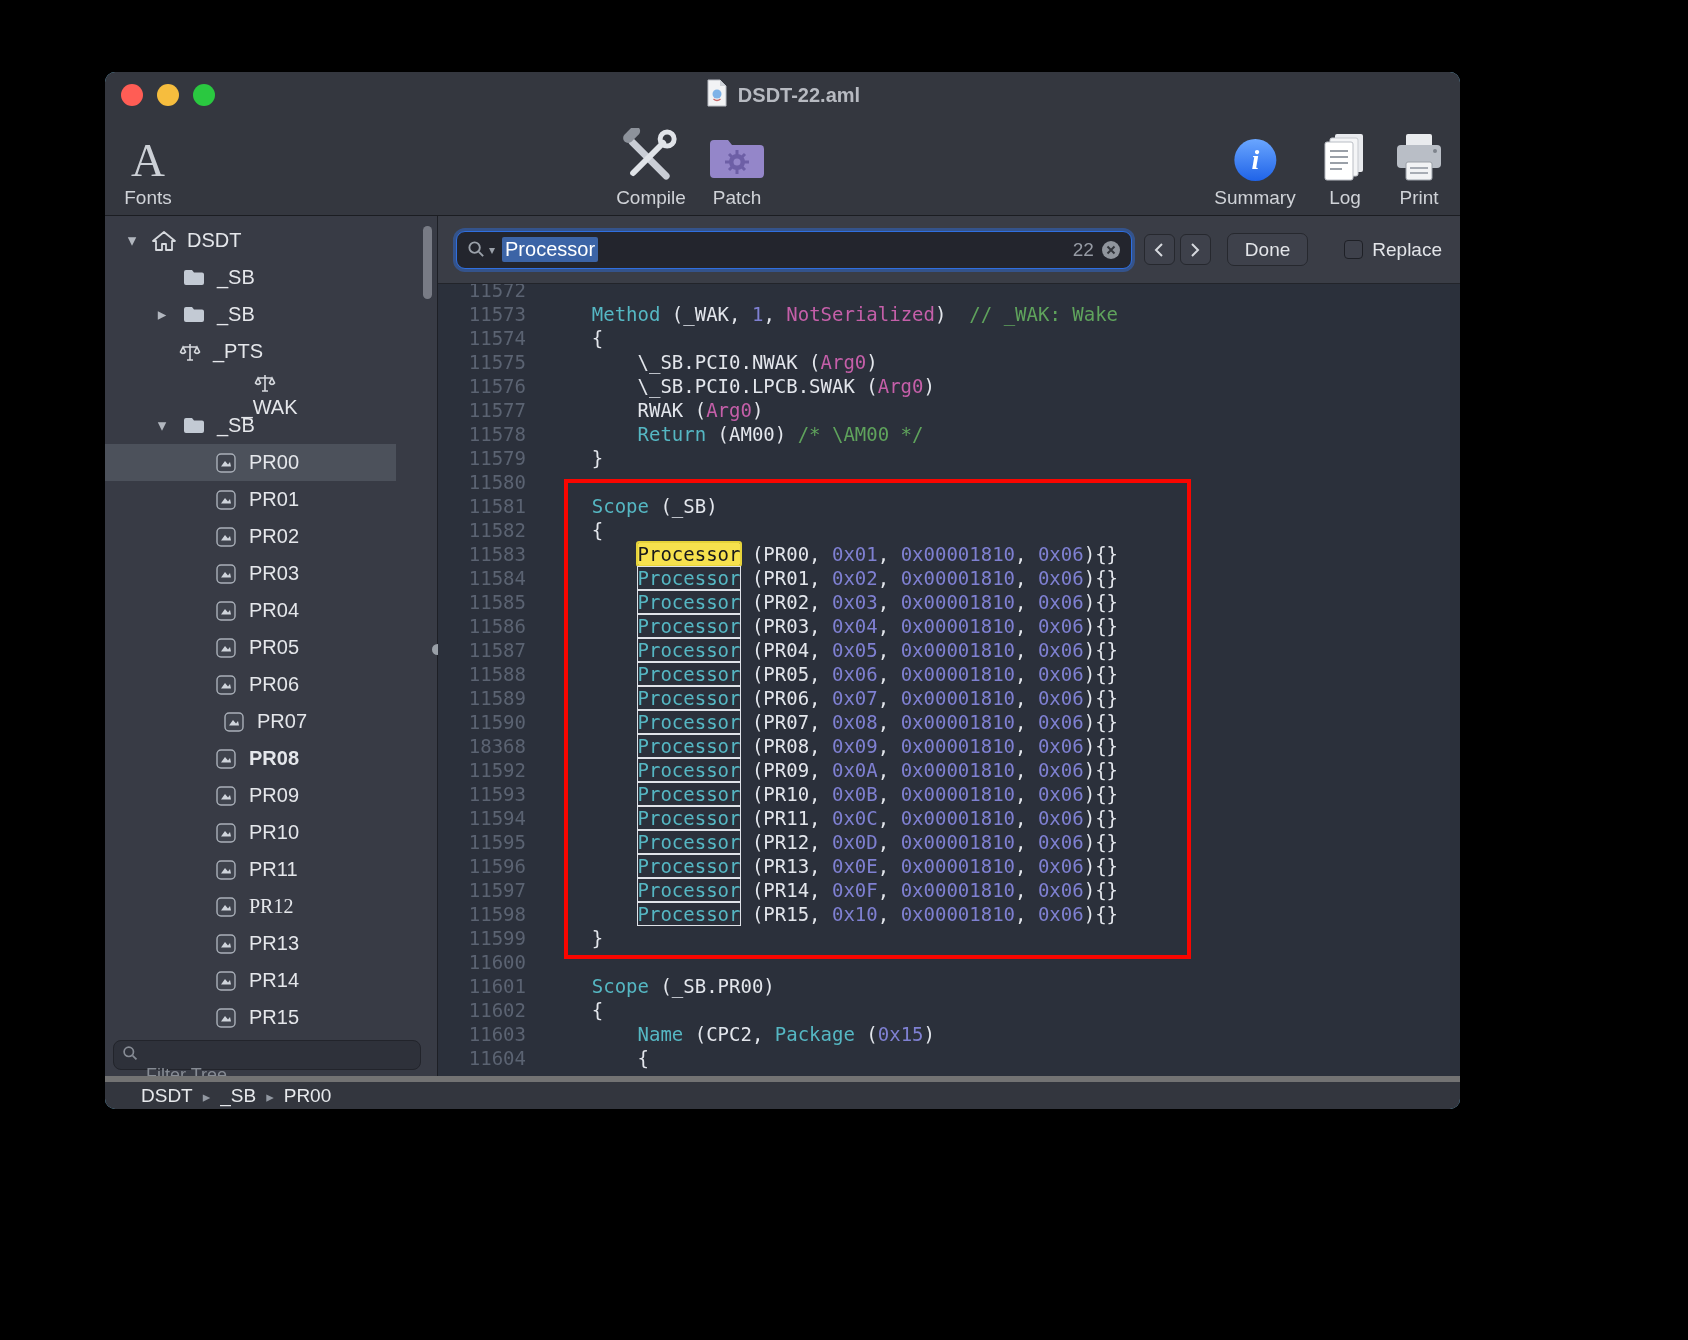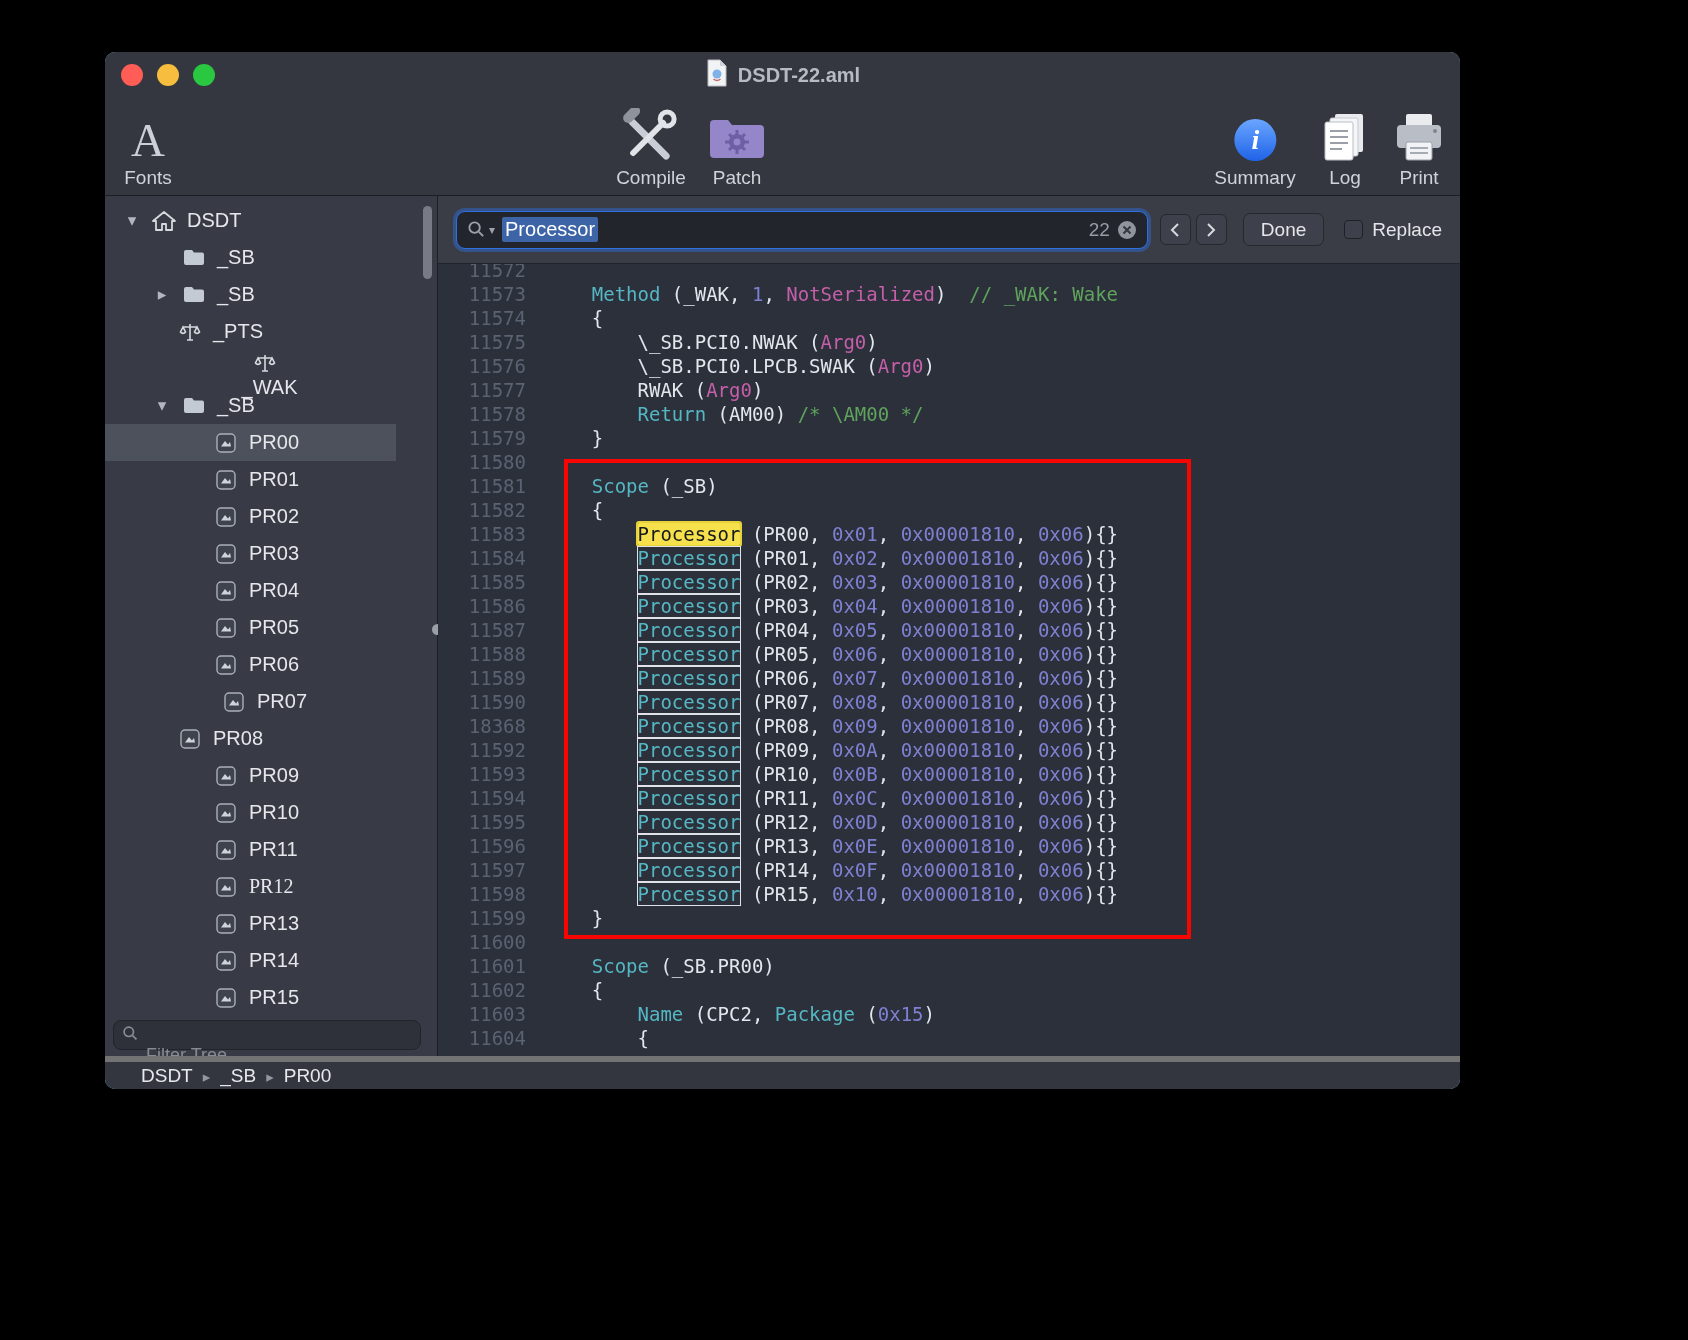--- a/index.html
+++ b/index.html
@@ -1,19 +1,19 @@
 <!DOCTYPE html>
 <html><head>
 <meta charset="utf-8">
 <style>
   * { margin:0; padding:0; box-sizing:border-box; }
   body { background:#000; }
   .stage { position:relative; width:1688px; height:1340px; background:#000; overflow:hidden;
            font-family:"Liberation Sans", sans-serif; }
-  .window { position:absolute; left:105px; top:52px; width:1355px; height:1037px;
+  .window { position:absolute; left:105px; top:72px; width:1355px; height:1037px;
             border-radius:10px; overflow:hidden; background:#7dd3fc;
             box-shadow:0 24px 70px rgba(0,0,0,.65); }
 
   
   .titlebar { position:absolute; left:0; top:0; width:100%; height:46px; background:#34373f;
               display:flex; align-items:center; justify-content:center; }
   .traffic { position:absolute; left:16px; top:12px; display:flex; gap:14px; }
   .tl { width:22px; height:22px; border-radius:50%; display:inline-block; }
   .tl.red { background:#ff5d55; } .tl.yellow { background:#f6bd3e; } .tl.green { background:#2ac840; }
   .titlewrap { display:flex; align-items:center; gap:9px; }
@@ -54,21 +54,21 @@
                   border:1px solid #2f6fe0; box-shadow:0 0 0 3px rgba(47,111,224,.45);
                   display:flex; align-items:center; padding:0 10px; gap:7px; }
   .srch-chev { color:#9ba1aa; font-size:12px; }
   .sel-text { background:#3c64a6; color:#fff; font-size:20px; padding:1px 3px; border-radius:2px; }
   .count { margin-left:auto; color:#969ba4; font-size:19px; }
   .navbtns { display:flex; gap:5px; margin-left:12px; }
   .navb { width:31px; height:31px; background:#3e414b; border:1px solid #26282e; border-radius:6px;
           display:flex; align-items:center; justify-content:center; padding:0; cursor:default; }
   .doneb { height:33px; padding:0 17px; background:#3e414b; border:1px solid #26282e; border-radius:7px;
            color:#e3e5e9; font-size:19px; margin-left:16px; font-family:inherit; cursor:default; }
-  .repl { display:flex; align-items:center; gap:9px; margin-left:20px; color:#e3e5e9; font-size:19px; }
+  .repl { display:flex; align-items:center; gap:9px; margin-left:36px; color:#e3e5e9; font-size:19px; }
   .cb { width:19px; height:19px; background:#3e414b; border:1px solid #1e2026; border-radius:4px; }
 
   
   .editor { position:absolute; top:68px; left:0; right:0; bottom:0; background:#2b303b; overflow:hidden; }
   #code { position:absolute; top:-6px; left:0; right:0; }
   .cl { height:24px; line-height:24px; white-space:pre;
         font-family:"DejaVu Sans Mono","Liberation Mono",monospace; font-size:19px; }
   .ln { display:inline-block; width:88px; text-align:right; color:#5b6372; }
   .ct { padding-left:20px; }
   .tk-p { color:#e3e6ec; } .tk-k { color:#55b7c3; } .tk-m { color:#c55fa9;text-align:right; }
@@ -305,21 +305,21 @@
           </div>
           <div class="trow" style="padding-left: 116px;">
             <span class="ticon">
               <svg width="22" height="22" viewBox="0 0 22 22">
                 <rect x="2" y="2" width="18" height="18" rx="4" fill="#3f434d" stroke="#aab0b9" stroke-width="1.4"></rect>
                 <path d="M6 14.5 l4-5.5 3 3.5 2-2.5 1 4.5 Z" fill="#cfd4db"></path>
               </svg>
             </span>
             <span>PR07</span>
           </div>
-          <div class="trow" style="padding-left: 72px;">
+          <div class="trow" style="padding-left: 108px; font-weight: bold;">
             <span class="ticon">
               <svg width="22" height="22" viewBox="0 0 22 22">
                 <rect x="2" y="2" width="18" height="18" rx="4" fill="#3f434d" stroke="#aab0b9" stroke-width="1.4"></rect>
                 <path d="M6 14.5 l4-5.5 3 3.5 2-2.5 1 4.5 Z" fill="#cfd4db"></path>
               </svg>
             </span>
             <span>PR08</span>
           </div>
           <div class="trow" style="padding-left: 108px;">
             <span class="ticon">

